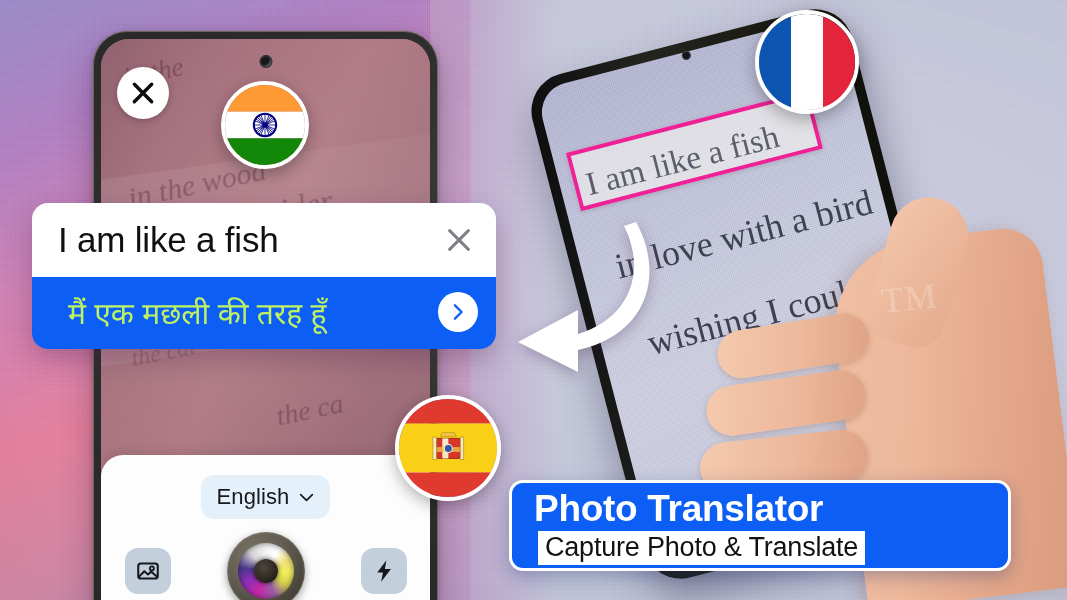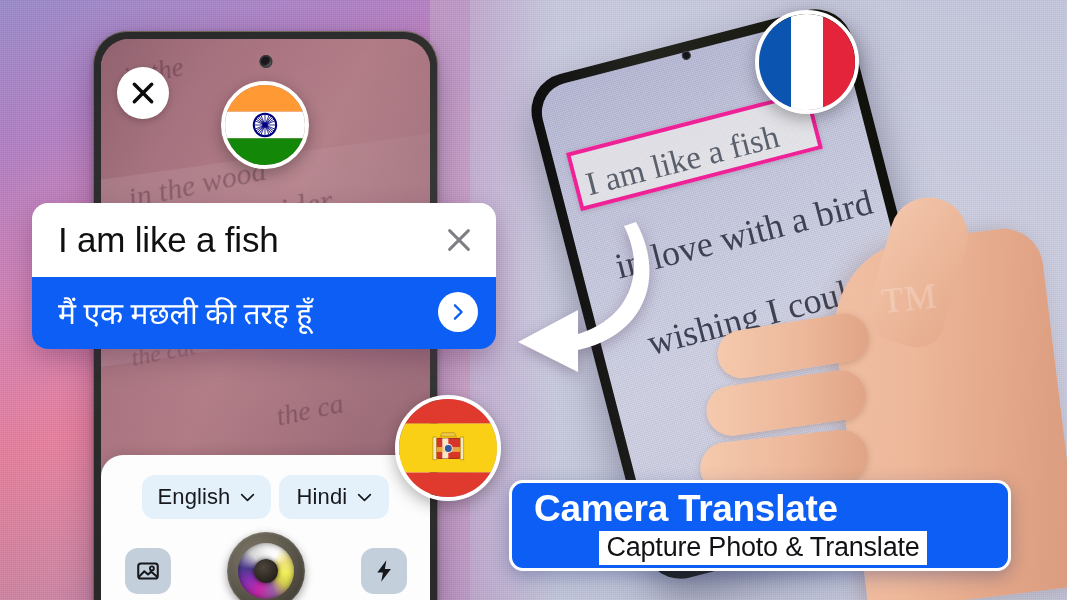--- a/index.html
+++ b/index.html
@@ -200,22 +200,23 @@
     font-size: 35px; color: #0f1012; letter-spacing: -.2px;
   }
   .trans-close { width: 30px; height: 30px; flex: none; cursor: pointer; }
   .trans-dst {
     background: #0d5ef5;
     display: flex; align-items: center; justify-content: space-between;
     padding: 13px 18px 15px 26px;
     min-height: 72px;
   }
   .trans-dst-text {
-    font-size: 30px; color: #ffffff;
-    font-family: Liberation Serif, serif;
+    font-size: 30px; color: #bef264;
+    font-family: Liberation Sans, sans-serif;
+    margin-left: 10px;
   }
   .go-btn {
     width: 40px; height: 40px; border-radius: 50%;
     background: #fff; flex: none;
     display: flex; align-items: center; justify-content: center;
     cursor: pointer;
   }
   .go-btn svg { width: 18px; height: 18px; }
 
   
@@ -328,21 +329,21 @@
   }
   .banner-title {
     color: #ffffff;
     font-size: 37px;
     font-weight: bold;
     text-align: left;
     padding-left: 22px;
     line-height: 1.0;
     letter-spacing: -.3px;
   }
-  .banner-sub-wrap { padding-left: 6px; margin-top: 4px; text-align: center; }
+  .banner-sub-wrap { padding-left: 26px; margin-top: 4px; }
   .banner-sub {
     display: inline-block;
     background: #ffffff;
     color: #111215;
     font-size: 27px;
     padding: 1px 7px 3px 7px;
     line-height: 1.12;
     letter-spacing: -.2px;
   }
 
@@ -407,26 +408,20 @@
       <div class="controls">
         <div class="lang-row">
 
           <div class="lang-chip">
             <span class="lang-chip-label">English</span>
             <svg class="chev" viewBox="0 0 16 10">
               <path d="M1.5 1.8 L8 8.2 L14.5 1.8" stroke="#14171a" stroke-width="1.8" fill="none" stroke-linecap="round" stroke-linejoin="round"></path>
             </svg>
           </div>
 
-          <div class="lang-chip">
-            <span class="lang-chip-label">Hindi</span>
-            <svg class="chev" viewBox="0 0 16 10">
-              <path d="M1.5 1.8 L8 8.2 L14.5 1.8" stroke="#14171a" stroke-width="1.8" fill="none" stroke-linecap="round" stroke-linejoin="round"></path>
-            </svg>
-          </div>
         </div>
 
         <div class="action-row">
 
           <div class="sq-btn">
             <svg viewBox="0 0 24 24">
               <rect x="3" y="5" width="18" height="14" rx="2.4" fill="none" stroke="#16181c" stroke-width="1.9"></rect>
               <circle cx="15.6" cy="9.6" r="1.8" fill="none" stroke="#16181c" stroke-width="1.7"></circle>
               <path d="M3.6 17.4 L8.6 12.2 L12 15.2 L15 12.6 L20.4 17.4" fill="none" stroke="#16181c" stroke-width="1.9" stroke-linejoin="round" stroke-linecap="round"></path>
             </svg>
@@ -516,20 +511,20 @@
         <rect x="1" y="11.5" width="18" height="3.6" fill="#f2c94c" opacity=".75"></rect>
         <circle cx="10" cy="12.5" r="3" fill="#2f56a8" stroke="#f6e7c6" stroke-width="0.8"></circle>
         <path d="M4 3.4 L16 3.4 L14.5 0.8 L5.5 0.8 Z" fill="#f2c94c" stroke="#b08a14" stroke-width="0.5"></path>
         <rect x="-1.5" y="4" width="2.6" height="17" fill="#f6e7c6" stroke="#b08a14" stroke-width="0.5"></rect>
         <rect x="18.9" y="4" width="2.6" height="17" fill="#f6e7c6" stroke="#b08a14" stroke-width="0.5"></rect>
       </g>
     </svg>
   </div>
 
   <div class="banner">
-    <div class="banner-title">Camera Translate</div>
+    <div class="banner-title">Photo Translator</div>
     <div class="banner-sub-wrap">
       <span class="banner-sub">Capture Photo &amp; Translate</span>
     </div>
   </div>
 
   <div class="vignette"></div>
 </div>
 
 </body></html>

